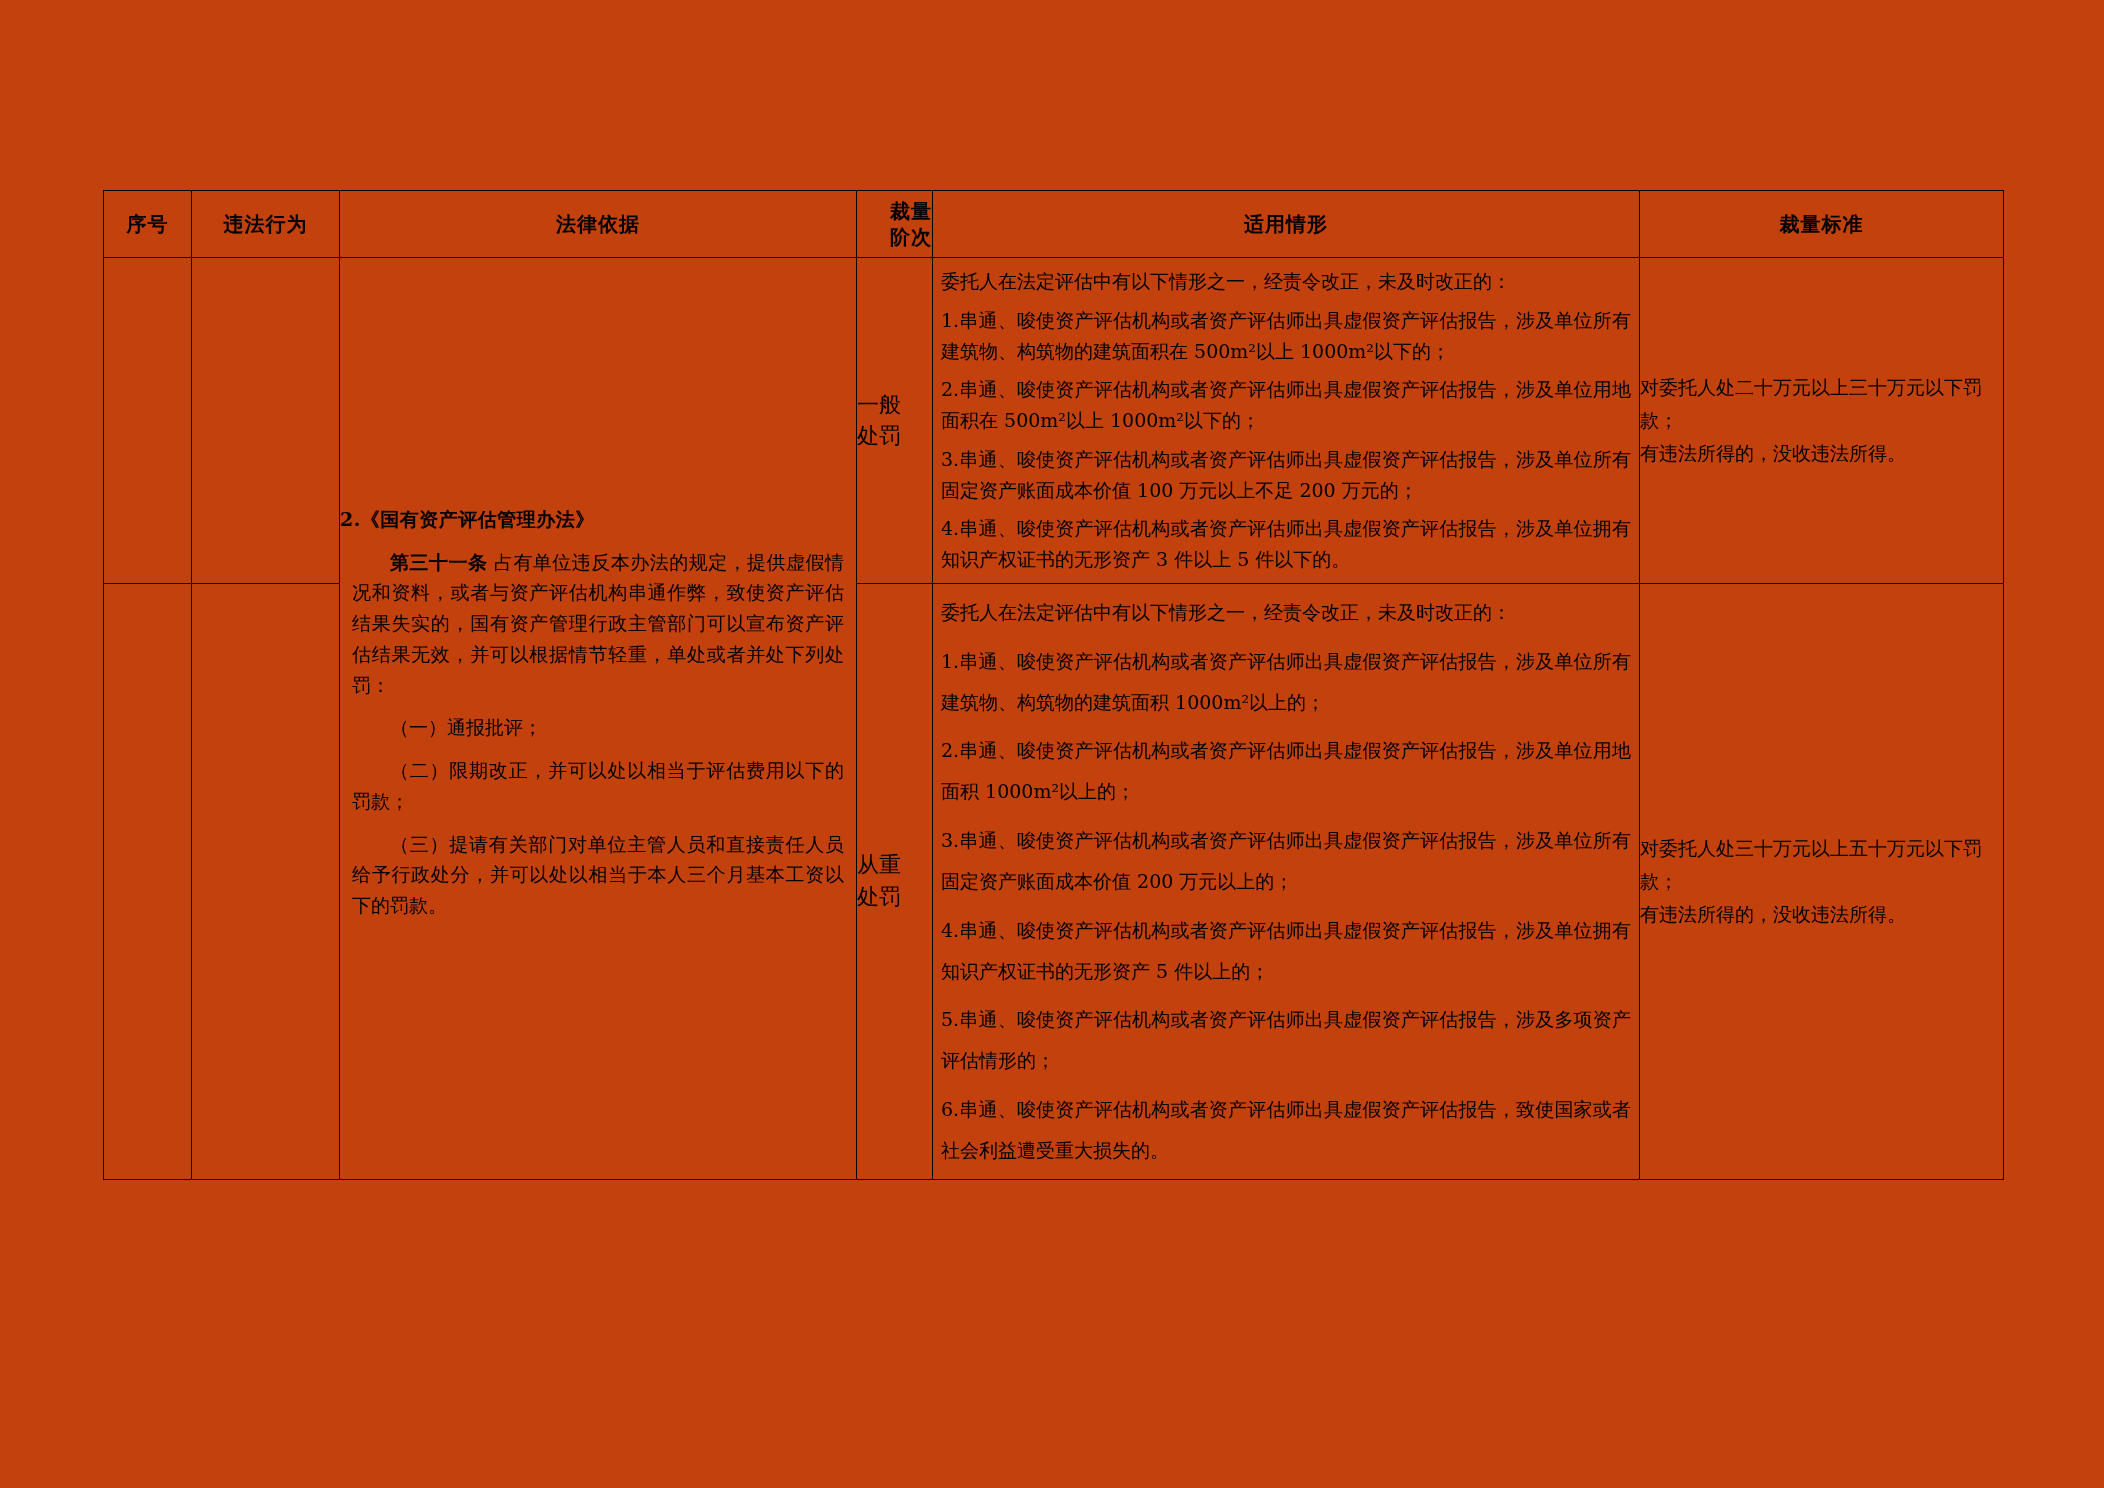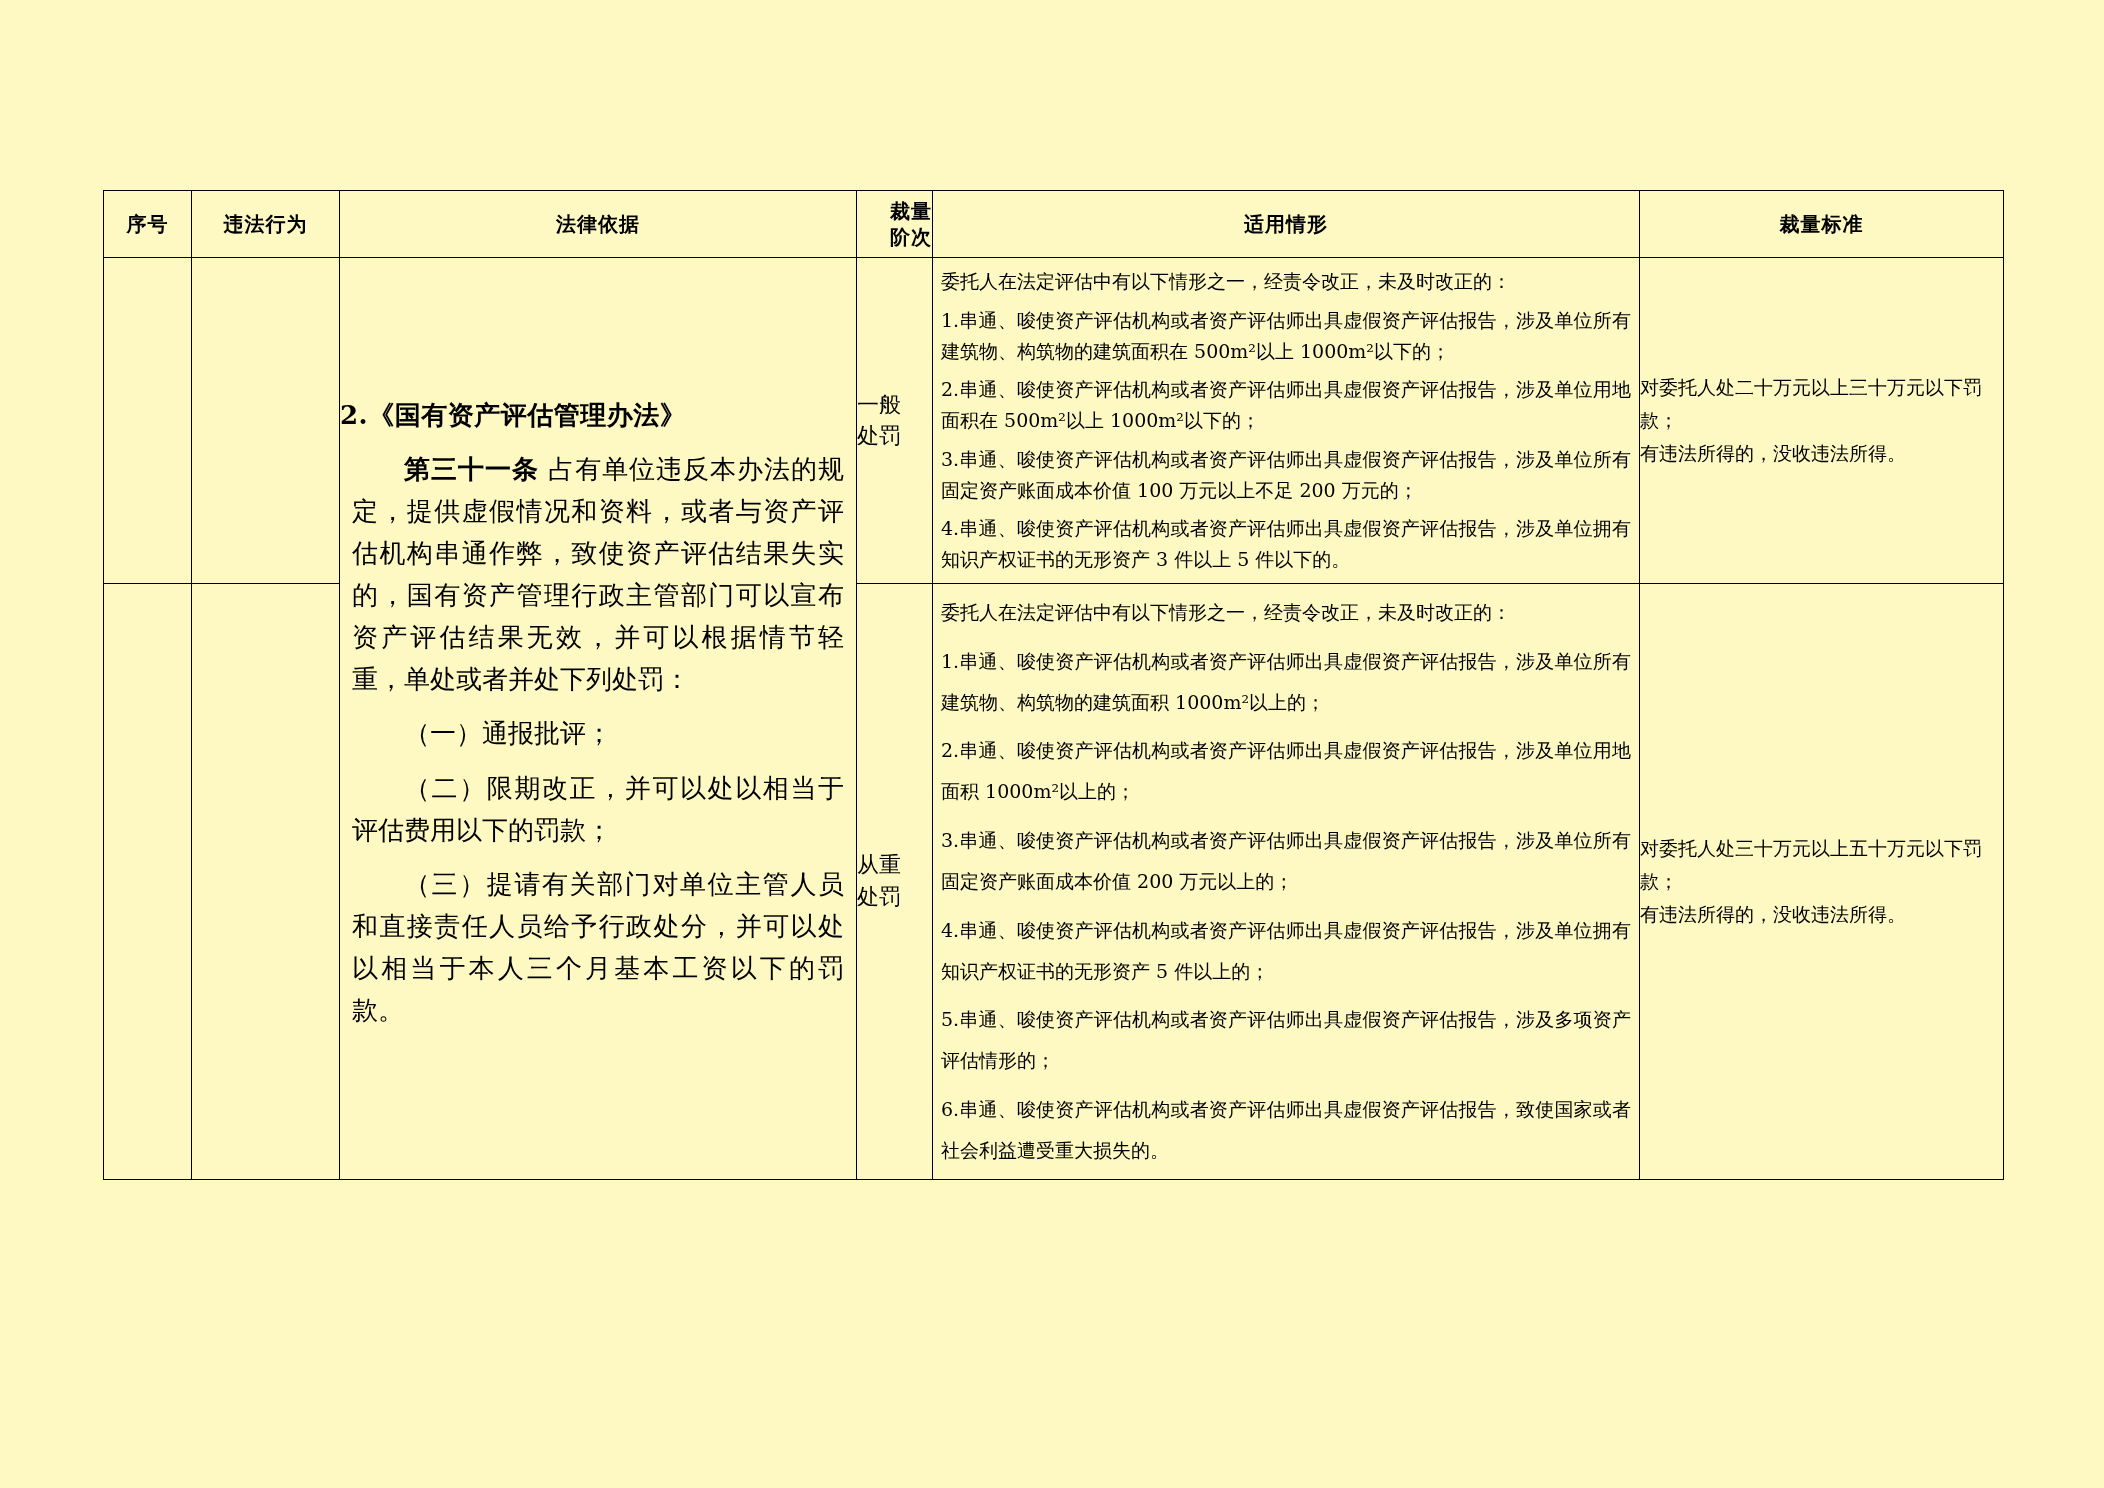--- a/index.html
+++ b/index.html
@@ -11,21 +11,21 @@
     width: 2104px;
     height: 1488px;
     font-family: "DejaVu Serif", "Liberation Serif", serif;
     color: #000000;
     overflow: hidden;
   }
   .page {
     position: relative;
     width: 2104px;
     height: 1488px;
-    background: #fef9c3;
+    background: #c2410c;
     text-decoration: underline;
   }
   .table-wrap {
     position: absolute;
     left: 103px;
     top: 190px;
     width: 1900px;
   }
   table.doc-table {
     border-collapse: collapse;
@@ -55,21 +55,21 @@
   }
   .hdr-two-line {
     display: block;
     line-height: 1.3;
     text-align: right;
   }
   
   .legal-cell {
     vertical-align: top;
     padding: 14px 14px 14px 16px;
-    font-size: 26px;
+    font-size: 19px;
     line-height: 1.62;
     text-align: justify;
     text-justify: inter-ideograph;
   }
   .legal-title {
     font-weight: bold;
     letter-spacing: 0.5px;
   }
   .legal-body p {
     margin: 12px;

